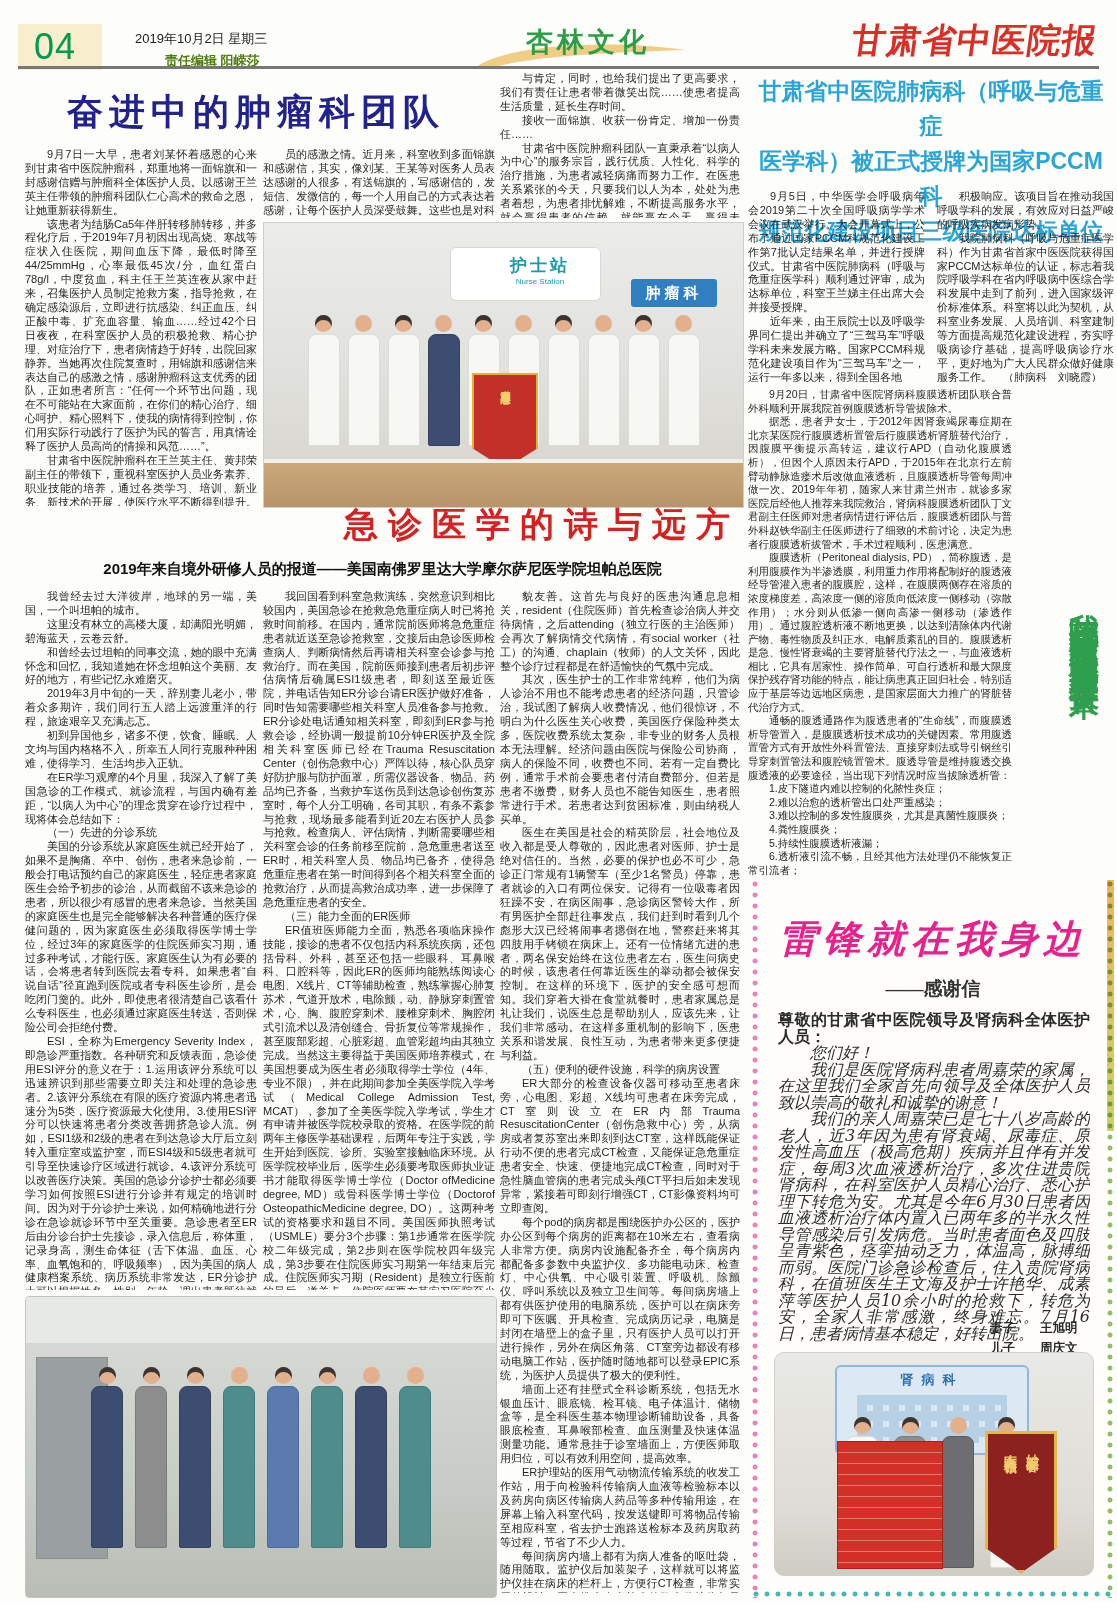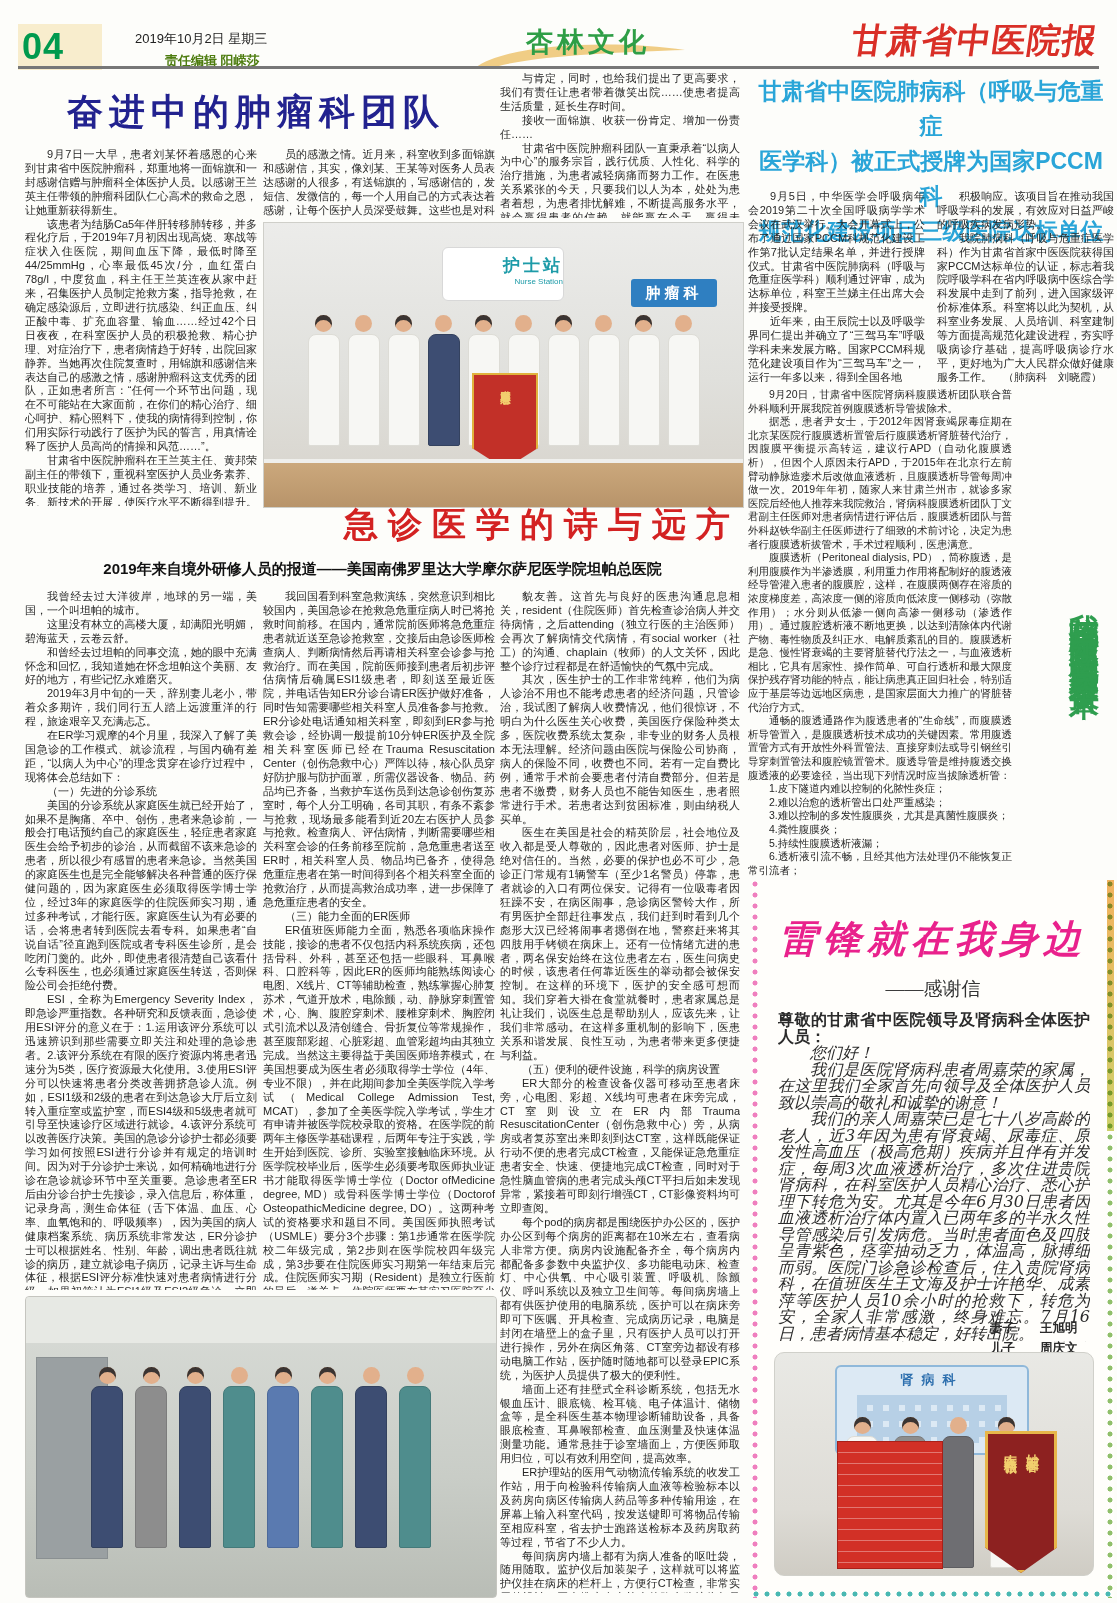--- a/index.html
+++ b/index.html
@@ -4,41 +4,41 @@
 <style>
   html,body{margin:0;padding:0;}
   body{
     width:1117px;height:1603px;position:relative;overflow:hidden;
     background:#fdfdfa;color:#2b2b2b;
     font-family:"Liberation Sans","DejaVu Sans",sans-serif;
   }
   .abs{position:absolute;}
   
   .pagenum-box{left:18px;top:24px;width:84px;height:46px;background:#f8edcd;display:flex;align-items:center;}
-  .pagenum{font-size:36px;font-weight:bold;color:#009a4e;padding-left:4px;letter-spacing:1px;}
+  .pagenum{font-size:36px;font-weight:normal;color:#009a4e;padding-left:16px;letter-spacing:1px;}
   .hdr-date{left:135px;top:30px;font-size:13px;color:#222;}
   .hdr-editor{left:165px;top:52px;font-size:13px;color:#4d7c0f;font-weight:bold;}
   .logo-wrap{left:470px;top:18px;width:230px;height:52px;}
   .logo-swoosh{position:absolute;left:0;top:22px;width:220px;height:30px;}
   .logo-text{position:absolute;left:56px;top:6px;font-size:27px;font-weight:bold;color:#2e9e46;letter-spacing:4px;font-family:"Liberation Serif","DejaVu Serif",serif;}
   .masthead{left:852px;top:18px;width:260px;font-size:34px;font-weight:bold;color:#d92f27;
     font-family:"DejaVu Serif","Liberation Serif",serif;transform:skewX(-8deg);letter-spacing:1px;white-space:nowrap;}
   .hdr-rule{left:18px;top:66px;width:1081px;height:3px;background:#777;}
   
   .bodycol{font-size:11px;line-height:13.9px;text-align:justify;overflow:hidden;color:#262626;}
   .para{margin:0;text-indent:2em;}
   .para.noindent{text-indent:0;}
   
   .tumor-headline{left:25px;top:88px;width:462px;text-align:center;font-size:36px;font-weight:bold;color:#22228f;letter-spacing:6px;font-family:"Liberation Serif","DejaVu Serif",serif;}
   .tumor-col1{left:25px;top:148px;width:232px;height:358px;}
   .tumor-col2{left:263px;top:148px;width:232px;height:70px;}
   .tumor-col3{left:500px;top:72px;width:240px;height:146px;}
   
   .photo1{left:263px;top:222px;width:479px;height:284px;background:linear-gradient(#ececea 0%,#e0e0dc 55%,#d6d2ca 100%);overflow:hidden;border:1px solid #cfcfc9;}
-  .ns-sign{position:absolute;left:178px;top:24px;width:120px;height:52px;background:#fff;border:1px solid #d8d8d8;border-radius:6px;text-align:right;}
+  .ns-sign{position:absolute;left:186px;top:24px;width:120px;height:52px;background:#fff;border:1px solid #d8d8d8;border-radius:6px;text-align:center;padding-left:29px;}
   .ns-cn{font-size:17px;color:#1d9ba8;font-weight:bold;letter-spacing:3px;margin-top:6px;}
   .ns-en{font-size:8px;color:#1d9ba8;}
   .dept-sign{position:absolute;right:26px;top:56px;width:86px;height:28px;background:#2f7fc1;color:#fff;font-size:15px;font-weight:bold;text-align:center;line-height:28px;letter-spacing:4px;border-radius:3px;}
   .people-row{position:absolute;left:0;width:100%;display:flex;justify-content:center;gap:8px;}
   .photo1 .people-row{top:92px;}
   .person{width:32px;display:flex;flex-direction:column;align-items:center;}
   .head{width:17px;height:17px;border-radius:50%;background:#e2b08c;}
   .head.hair{box-shadow:inset 0 5px 0 #3a3432;}
   .torso{width:30px;height:110px;border-radius:8px 8px 2px 2px;background:#f7f7f4;margin-top:2px;border:1px solid #dddcd6;}
   .torso.navy{background:#3d4d72;border-color:#34425f;}
@@ -70,21 +70,21 @@
   .kidney-vtitle{left:1028px;top:388px;width:76px;height:482px;writing-mode:vertical-rl;text-orientation:upright;
     font-size:30px;font-weight:bold;color:#2f9e4f;letter-spacing:4px;text-align:center;font-family:"Liberation Serif","DejaVu Serif",serif;}
   
   .letter-box{left:752px;top:880px;width:362px;height:718px;background:#fffefb;}
   .dots{position:absolute;}
   .dots.l{left:0;top:0;width:7px;height:100%;background:radial-gradient(circle at 3px 4px,#ef7fbe 2.2px,transparent 2.8px);background-size:7px 11px;}
   .dots.r{right:0;top:0;width:7px;height:100%;background:radial-gradient(circle at 3px 4px,#8fbf6a 2.2px,transparent 2.8px),linear-gradient(#f2b25e 0%,#cdd06a 35%,transparent 35%);background-size:7px 11px,7px 100%;background-blend-mode:multiply;}
   .dots.b{left:0;bottom:0;width:100%;height:7px;background:radial-gradient(circle at 4px 3px,#49b8b2 2.2px,transparent 2.8px);background-size:11px 7px;}
   .letter-title{position:absolute;left:0;top:34px;width:100%;text-align:center;font-size:38px;font-weight:bold;color:#e9218c;
     font-family:"DejaVu Serif","Liberation Serif",serif;font-style:italic;letter-spacing:6px;}
-  .letter-sub{position:absolute;left:0;top:96px;width:100%;text-align:center;font-size:19px;font-weight:normal;color:#333;font-family:"Liberation Serif","DejaVu Serif",serif;}
+  .letter-sub{position:absolute;left:0;top:96px;width:100%;text-align:center;font-size:19px;font-weight:bold;color:#333;font-family:"Liberation Serif","DejaVu Serif",serif;}
   .letter-body{position:absolute;left:26px;top:132px;width:312px;height:330px;font-size:16px;line-height:16.5px;text-align:justify;overflow:hidden;
     font-family:"DejaVu Serif","Liberation Serif",serif;}
   .letter-body .salutation{font-weight:bold;text-indent:0;font-family:"Liberation Sans",sans-serif;}
   .letter-body .script{font-style:italic;}
   .letter-sign{position:absolute;left:26px;top:438px;width:312px;font-size:12.5px;font-weight:bold;line-height:20px;}
   .letter-sign .sig0{text-align:left;padding-left:60px;}
   .letter-sign .sig{text-align:left;padding-left:212px;}
   .letter-date{position:absolute;left:26px;top:540px;width:312px;text-align:center;font-size:13px;padding-left:120px;box-sizing:border-box;}
   
   .photo3{position:absolute;left:22px;top:472px;width:318px;height:222px;background:linear-gradient(#e9e9e5 0%,#dedcd6 70%,#cfccc4 100%);border-radius:10px;overflow:hidden;border:1px solid #d0d0ca;}
@@ -187,20 +187,21 @@
   <div class="desk"></div>
 </div>
 
 <div class="abs er-headline">急诊医学的诗与远方</div>
 <div class="abs er-subtitle">2019年来自境外研修人员的报道——美国南佛罗里达大学摩尔萨尼医学院坦帕总医院</div>
 <div class="abs bodycol er-col1">
     <p class="para">我曾经去过大洋彼岸，地球的另一端，美国，一个叫坦帕的城市。</p>
     <p class="para">这里没有林立的高楼大厦，却满阳光明媚，碧海蓝天，云卷云舒。</p>
     <p class="para">和曾经去过坦帕的同事交流，她的眼中充满怀念和回忆，我知道她在怀念坦帕这个美丽、友好的地方，有些记忆永难磨灭。</p>
     <p class="para">2019年3月中旬的一天，辞别妻儿老小，带着众多期许，我们同行五人踏上远渡重洋的行程，旅途艰辛又充满忐忑。</p>
+    <p class="para">初到异国他乡，诸多不便，饮食、睡眠、人文均与国内格格不入，所幸五人同行克服种种困难，使得学习、生活均步入正轨。</p>
     <p class="para">在ER学习观摩的4个月里，我深入了解了美国急诊的工作模式、就诊流程，与国内确有差距，“以病人为中心”的理念贯穿在诊疗过程中，现将体会总结如下：</p>
     <p class="para">（一）先进的分诊系统</p>
     <p class="para">美国的分诊系统从家庭医生就已经开始了，如果不是胸痛、卒中、创伤，患者来急诊前，一般会打电话预约自己的家庭医生，轻症患者家庭医生会给予初步的诊治，从而截留不该来急诊的患者，所以很少有感冒的患者来急诊。当然美国的家庭医生也是完全能够解决各种普通的医疗保健问题的，因为家庭医生必须取得医学博士学位，经过3年的家庭医学的住院医师实习期，通过多种考试，才能行医。家庭医生认为有必要的话，会将患者转到医院去看专科。如果患者“自说自话”径直跑到医院或者专科医生诊所，是会吃闭门羹的。此外，即使患者很清楚自己该看什么专科医生，也必须通过家庭医生转送，否则保险公司会拒绝付费。</p>
     <p class="para">ESI，全称为Emergency Severity Index，即急诊严重指数。各种研究和反馈表面，急诊使用ESI评分的意义在于：1.运用该评分系统可以迅速辨识到那些需要立即关注和处理的急诊患者。2.该评分系统在有限的医疗资源内将患者迅速分为5类，医疗资源最大化使用。3.使用ESI评分可以快速将患者分类改善拥挤急诊人流。例如，ESI1级和2级的患者在到达急诊大厅后立刻转入重症室或监护室，而ESI4级和5级患者就可引导至快速诊疗区域进行就诊。4.该评分系统可以改善医疗决策。美国的急诊分诊护士都必须要学习如何按照ESI进行分诊并有规定的培训时间。因为对于分诊护士来说，如何精确地进行分诊在急诊就诊环节中至关重要。急诊患者至ER后由分诊台护士先接诊，录入信息后，称体重，记录身高，测生命体征（舌下体温、血压、心率、血氧饱和的、呼吸频率），因为美国的病人健康档案系统、病历系统非常发达，ER分诊护士可以根据姓名、性别、年龄，调出患者既往就诊的病历，建立就诊电子病历，记录主诉与生命体征，根据ESI评分标准快速对患者病情进行分级。如果初筛认为ESI1级及ESI2级急诊，立即送入Trauma ResuscitationCenter（创伤急救中心），其余则可等待床位或者进入床位进行就诊。</p>
   </div>
 <div class="abs bodycol er-col2">
     <p class="para">我回国看到科室急救演练，突然意识到相比较国内，美国急诊在抢救急危重症病人时已将抢救时间前移。在国内，通常院前医师将急危重症患者就近送至急诊抢救室，交接后由急诊医师检查病人、判断病情然后再请相关科室会诊参与抢救治疗。而在美国，院前医师接到患者后初步评估病情后确属ESI1级患者，即刻送至最近医院，并电话告知ER分诊台请ER医护做好准备，同时告知需要哪些相关科室人员准备参与抢救。ER分诊处电话通知相关科室，即刻到ER参与抢救会诊，经协调一般提前10分钟ER医护及全院相关科室医师已经在Trauma Resuscitation Center（创伤急救中心）严阵以待，核心队员穿好防护服与防护面罩，所需仪器设备、物品、药品均已齐备，当救护车送伤员到达急诊创伤复苏室时，每个人分工明确，各司其职，有条不紊参与抢救，现场最多能看到近20左右医护人员参与抢救。检查病人、评估病情，判断需要哪些相关科室会诊的任务前移至院前，急危重患者送至ER时，相关科室人员、物品均已备齐，使得急危重症患者在第一时间得到各个相关科室全面的抢救治疗，从而提高救治成功率，进一步保障了急危重症患者的安全。</p>
     <p class="para">（三）能力全面的ER医师</p>
     <p class="para">ER值班医师能力全面，熟悉各项临床操作技能，接诊的患者不仅包括内科系统疾病，还包括骨科、外科，甚至还包括一些眼科、耳鼻喉科、口腔科等，因此ER的医师均能熟练阅读心电图、X线片、CT等辅助检查，熟练掌握心肺复苏术，气道开放术，电除颤，动、静脉穿刺置管术，心、胸、腹腔穿刺术、腰椎穿刺术、胸腔闭式引流术以及清创缝合、骨折复位等常规操作，甚至腹部彩超、心脏彩超、血管彩超均由其独立完成。当然这主要得益于美国医师培养模式，在美国想要成为医生者必须取得学士学位（4年、专业不限），并在此期间参加全美医学院入学考试（Medical College Admission Test, MCAT），参加了全美医学院入学考试，学生才有申请并被医学院校录取的资格。在医学院的前两年主修医学基础课程，后两年专注于实践，学生开始到医院、诊所、实验室接触临床环境。从医学院校毕业后，医学生必须要考取医师执业证书才能取得医学博士学位（Doctor ofMedicine degree, MD）或骨科医学博士学位（Doctorof OsteopathicMedicine degree, DO）。这两种考试的资格要求和题目不同。美国医师执照考试（USMLE）要分3个步骤：第1步通常在医学院校二年级完成，第2步则在医学院校四年级完成，第3步要在住院医师实习期第一年结束后完成。住院医师实习期（Resident）是独立行医前的最后一道关卡。住院医师要在其实习医院至少工作、培训3年，一些专业领域要求时间更久。比如，内科住院医师必须完成长达3年的住院医师实习期，而产科、妇科的住院医师实习期则为4年。普外科住院医师实习期为5年。所有住院医师都由住院医师团队和主治医师监管指导，保证他们接受良好的培训从而获得必要的临床技能。完成住院医师培训后可以继续申请专科医师培训，美国的专科培训（fellowship）是专门为独立医学学科和外科设置的，持续时间从1-4年不等。经过如此严格及长期培训后的住院医师基础扎实，能力全面，才能在ER处理各科患者。</p>
   </div>

